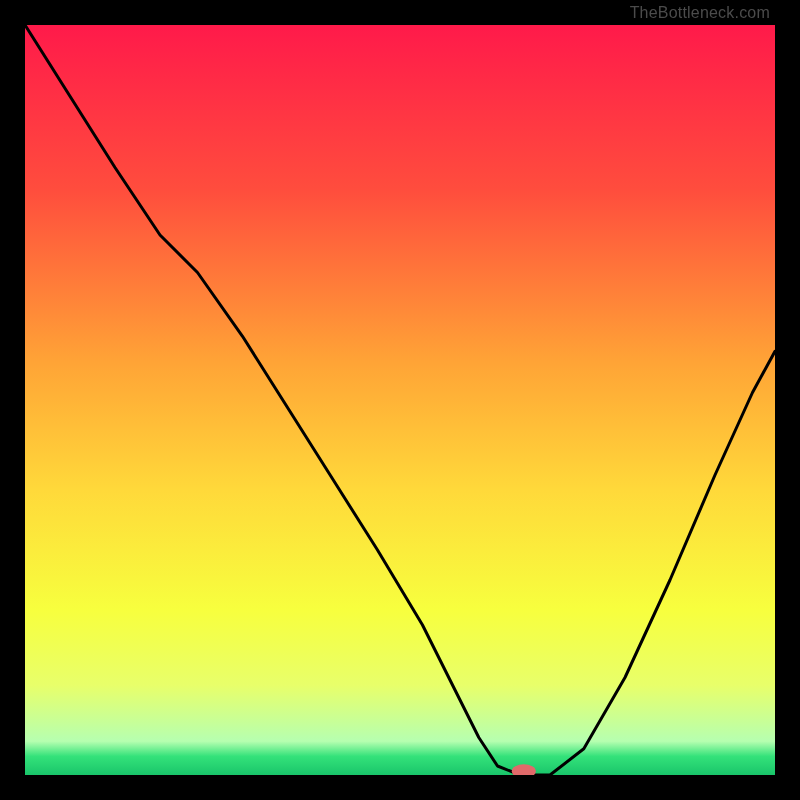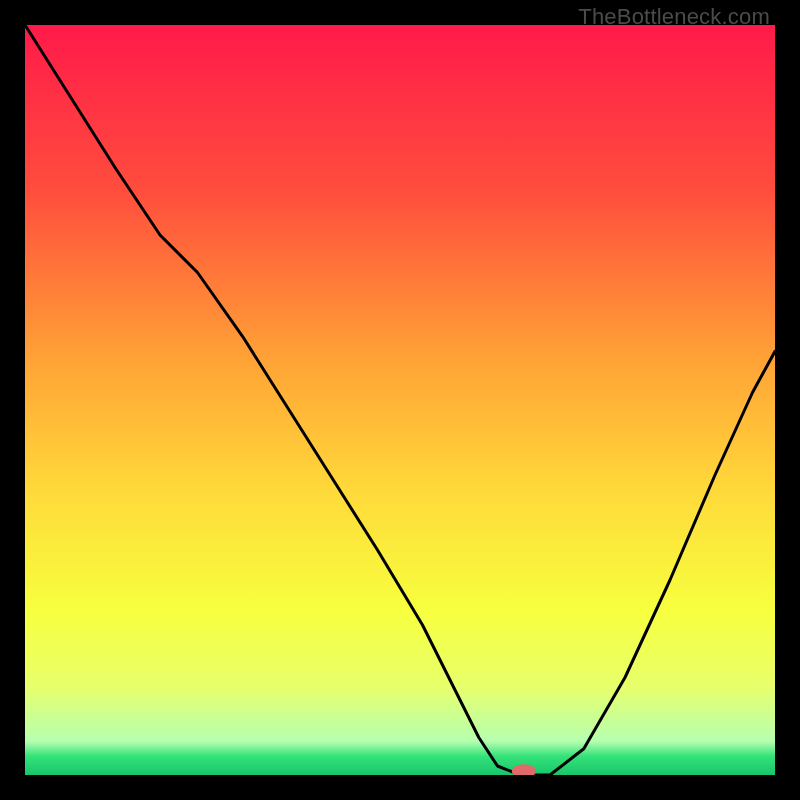--- a/index.html
+++ b/index.html
@@ -1,18 +1,18 @@
 <!DOCTYPE html>
 <html><head>
 <meta charset="utf-8">
 <style>
   html,body{margin:0;padding:0;width:800px;height:800px;background:#000;overflow:hidden;font-family:Arial,Helvetica,sans-serif}
   .frame{position:absolute;left:0;top:0;width:800px;height:800px;background:#000}
   .plot{position:absolute;left:25px;top:25px;width:750px;height:750px;overflow:hidden}
-  .watermark{position:absolute;top:4px;right:30px;color:#4b4b4b;font-size:22px;font-weight:500;letter-spacing:.2px}
+  .watermark{position:absolute;top:4px;right:30px;color:#4b4b4b;font-size:16px;font-weight:500;letter-spacing:.2px}
   svg{display:block}
 </style>
 </head>
 <body>
 
 <div class="frame">
   <div class="watermark">TheBottleneck.com</div>
   <div class="plot">
     <svg id="chart-svg" width="750" height="750" viewBox="0 0 750 750">
         <defs>

